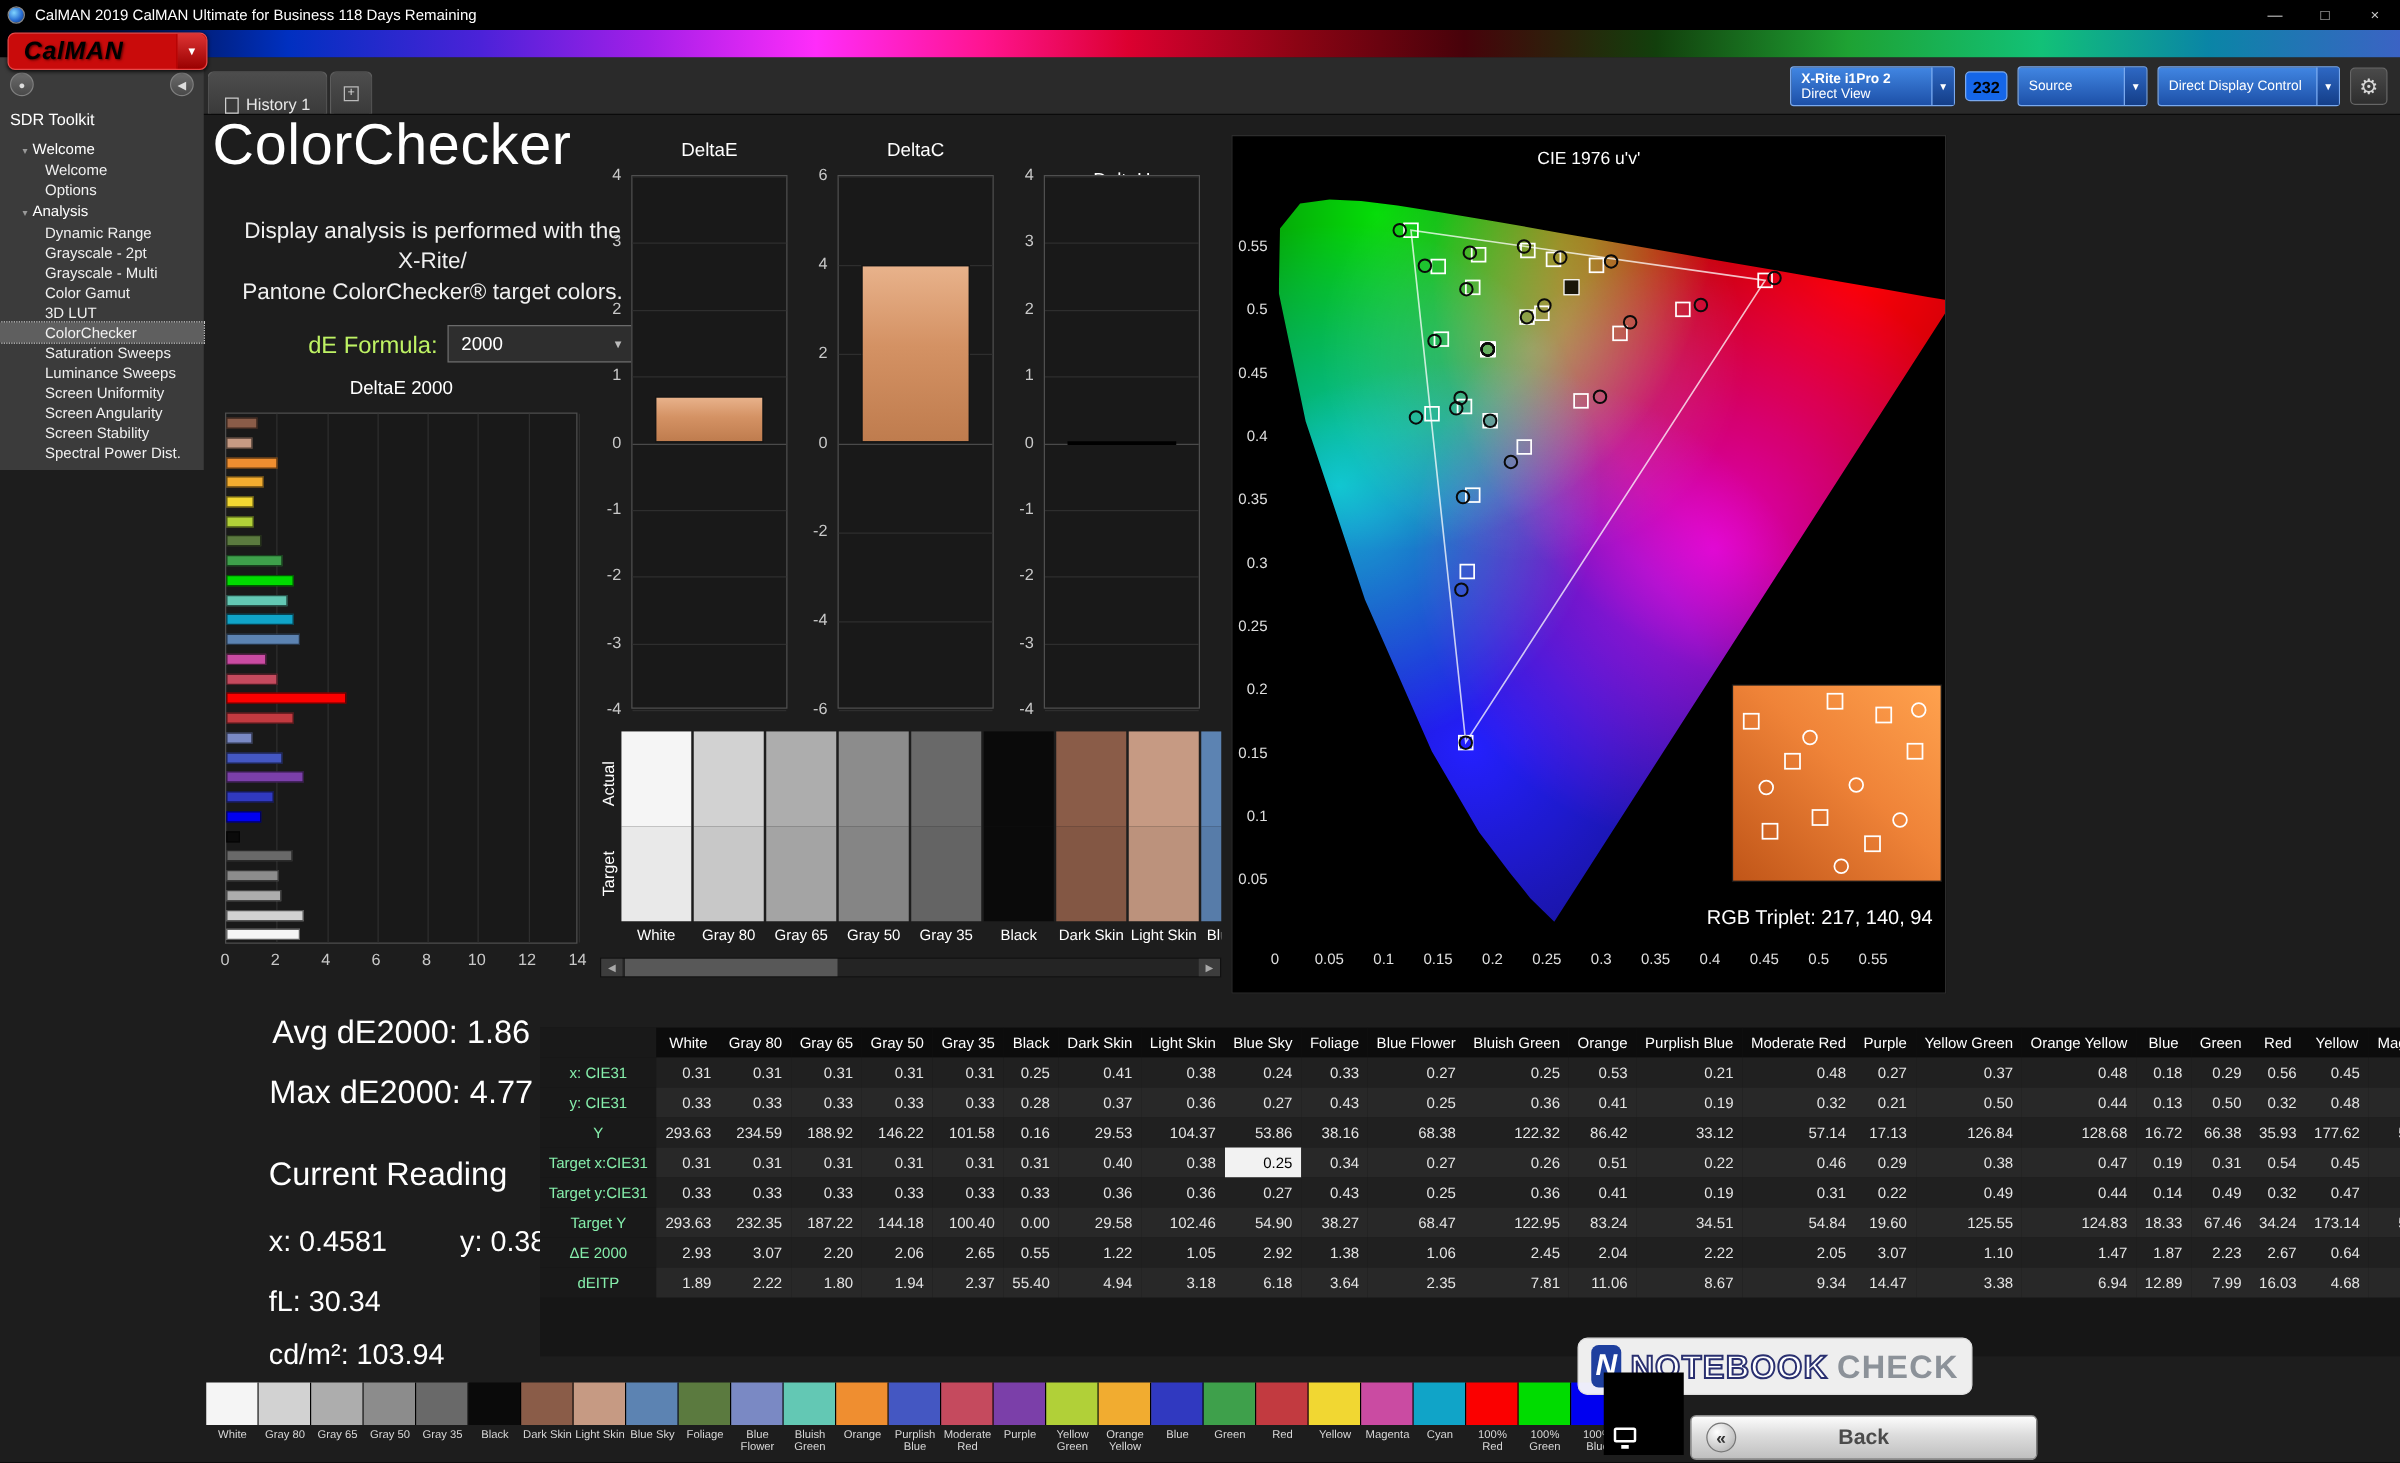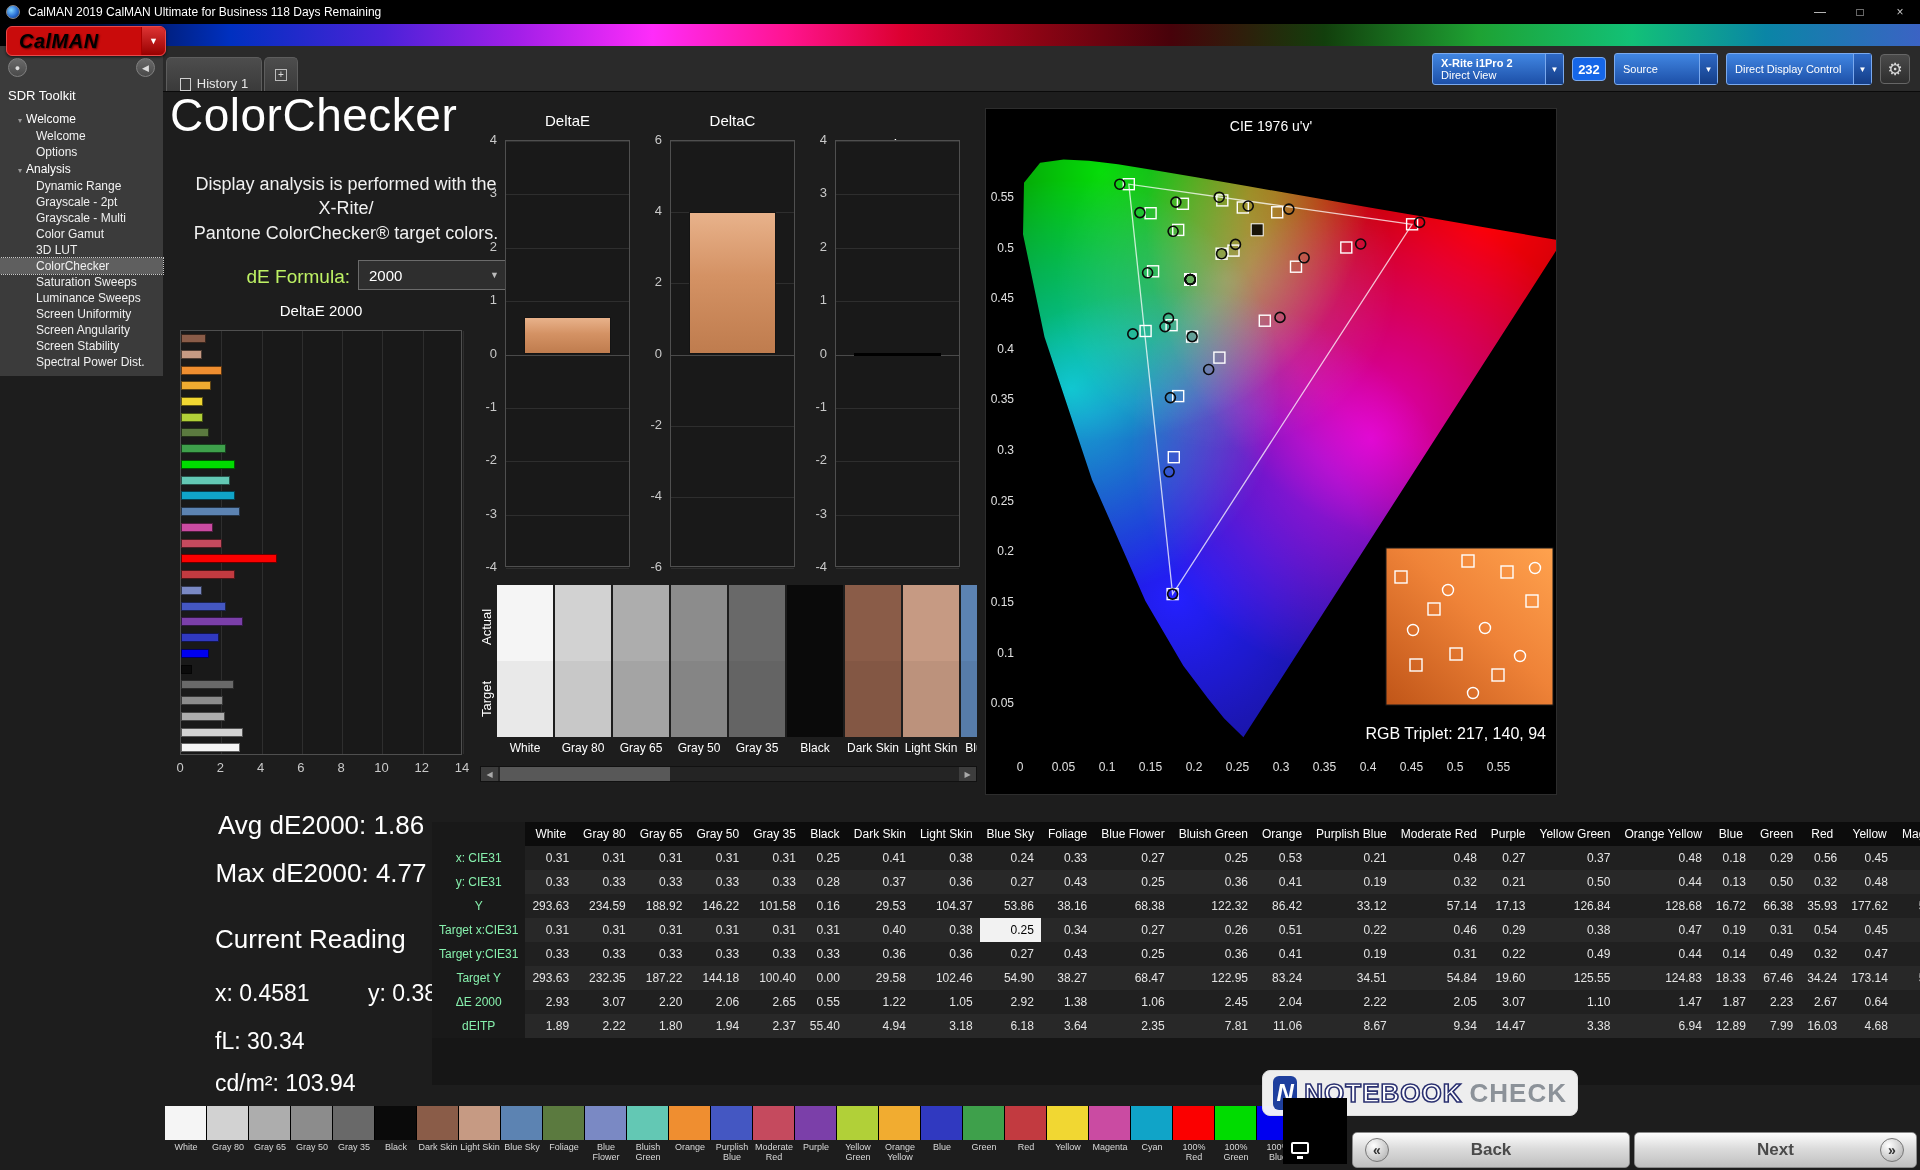--- a/index.html
+++ b/index.html
@@ -36,21 +36,21 @@
     justify-content:center; padding:0 10px; }
   .tab.icon-tab { width:34px; }
   .tab-page-icon { display:inline-block; width:11px; height:13px; border:1px solid #cfcfcf; background:#3a3a3a; margin-right:6px; }
   .tab-plus-icon { display:inline-block; width:12px; height:12px; border:1px solid #bbb; color:#ddd; font-size:10px;
     line-height:10px; text-align:center; }
   .toolbar-right { position:absolute; right:10px; top:7px; display:flex; gap:8px; align-items:center; }
   .dd { position:relative; background:linear-gradient(#4186e2,#1d50a8); border:1px solid #7aa9ee; border-radius:3px;
     color:#fff; font-size:11px; padding:3px 24px 3px 8px; height:32px; display:flex; flex-direction:column; justify-content:center; }
   .dd .dd-arrow { position:absolute; right:0; top:0; bottom:0; width:18px; border-left:1px solid #7aa9ee;
     background:linear-gradient(#2e68c4,#143e88); display:flex; align-items:center; justify-content:center; font-size:8px; color:#fff; }
-  .badge-232 { min-width:34px; height:24px; background:#1566e8; border:1px solid #7aa9ee; border-radius:4px; color:#ffffff;
+  .badge-232 { min-width:34px; height:24px; background:#1566e8; border:1px solid #7aa9ee; border-radius:4px; color:#000000;
     font-size:13px; font-weight:bold; display:flex; align-items:center; justify-content:center; padding:0 4px; }
   .gear-btn { width:30px; height:30px; background:linear-gradient(#4a4a4a,#2e2e2e); border:1px solid #666; border-radius:4px;
     color:#d8d8d8; font-size:17px; display:flex; align-items:center; justify-content:center; }
 
   
   .sidebar { position:absolute; left:0; top:46px; width:163px; height:330px; background:#3b3b3b; color:#fff; }
   .side-circle { position:absolute; top:12px; width:19px; height:19px; border-radius:50%; background:linear-gradient(#6a6a6a,#4a4a4a);
     border:1px solid #808080; color:#ddd; font-size:9px; display:flex; align-items:center; justify-content:center; }
   .side-circle.left { left:8px; } .side-circle.right { left:136px; }
   .sidebar-title { position:absolute; left:8px; top:42px; font-size:13px; color:#fff; }
@@ -912,18 +912,14 @@
   <div class="nbc">
     <div class="nbc-square">N</div>
     <span class="nbc-notebook">NOTEBOOK</span>
     <span class="nbc-check">CHECK</span>
   </div>
 
   <div class="nav-btn" style="left:1352px; width:278px;">
     <span class="chev l">«</span>
     <span>Back</span>
   </div>
-  <div class="nav-btn" style="left:1634px; width:283px;">
-    <span>Next</span>
-    <span class="chev r">»</span>
-  </div>
 
 </div>
 
 </body></html>

